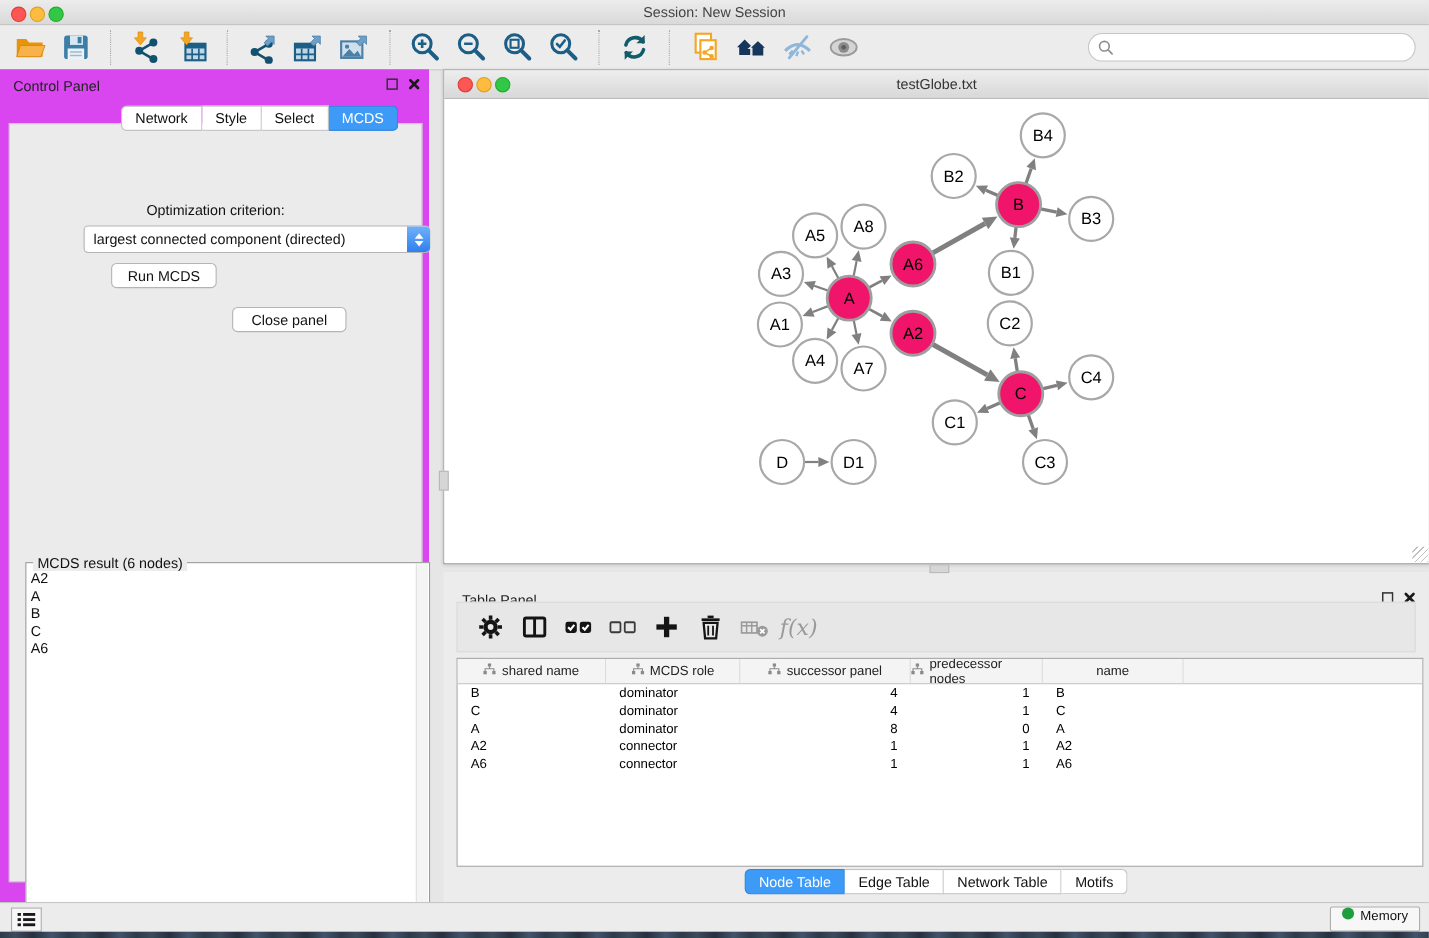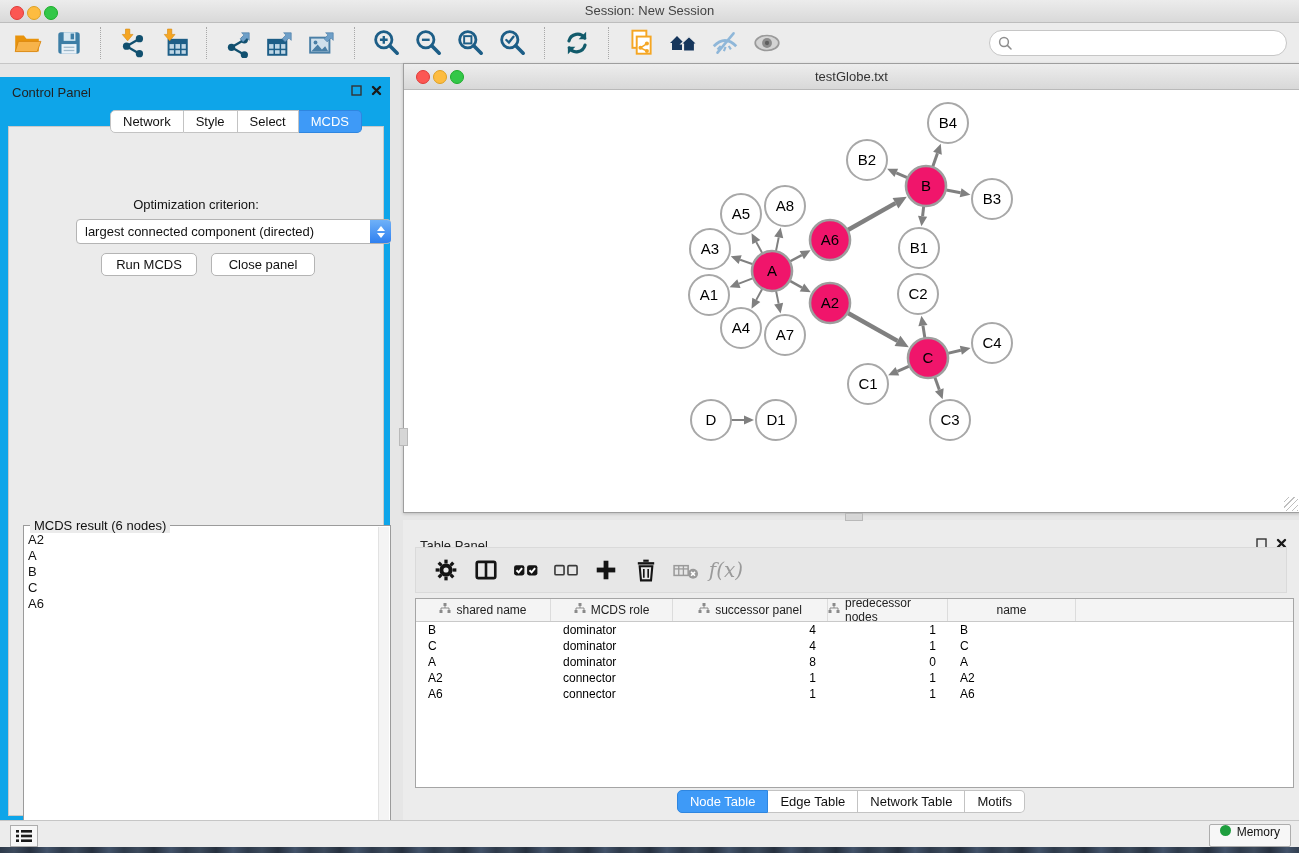--- a/index.html
+++ b/index.html
@@ -24,21 +24,21 @@
   .tb-sep{width:1px;height:32px;border-left:1px dotted #A8A8A8;margin:0 4px;}
   .tb-btn{width:42px;height:34px;display:flex;align-items:center;justify-content:center;
     background:transparent;border:none;cursor:default;}
   .search-wrap{position:absolute;right:12px;top:7px;width:296px;height:24px;
     background:#FFF;border:1px solid #C6C6C6;border-radius:13px;display:flex;align-items:center;}
   .search-wrap svg{margin:0 4px 0 8px;}
   .search-wrap input{border:none;outline:none;background:transparent;flex:1;
     font-size:13px;font-family:"Liberation Sans",sans-serif;height:18px;}
 
   
-  .control-panel{position:absolute;left:0;top:77px;width:390px;height:757px;background:#0ea5e9;}
+  .control-panel{position:absolute;left:0;top:63px;width:390px;height:757px;background:#d946ef;}
   .panel-hdr{position:absolute;left:0;top:6px;width:100%;height:20px;}
   .panel-hdr .ph-title{position:absolute;left:12px;top:2px;font-size:13px;color:#222;}
   .ph-icons{position:absolute;right:8px;top:2px;display:flex;gap:9px;align-items:center;}
   .cp-tabs{position:absolute;left:78px;top:33px;display:flex;z-index:3;margin-left:32px;}
   .seg{height:21px;line-height:21px;padding:0 12px;font-size:13px;color:#111;
     background:#FFF;border:1px solid #C3C3C3;border-left:none;}
   .seg:first-child{border-left:1px solid #C3C3C3;border-radius:5px 0 0 5px;}
   .seg:last-child{border-radius:0 5px 5px 0;}
   .seg.active{background:#3E9AF7;border-color:#2E86E0;color:#FFF;}
   .cp-box{position:absolute;left:8px;top:49px;width:374px;height:688px;
@@ -49,21 +49,21 @@
   .dropdown .dd-text{flex:1;font-size:13px;color:#111;padding-left:8px;white-space:nowrap;}
   .dd-step{width:21px;height:23px;margin-right:-1px;border-radius:0 4px 4px 0;
     background:linear-gradient(#6FB1F8,#2F80F0);display:flex;flex-direction:column;
     align-items:center;justify-content:center;gap:2px;}
   .dd-step i{width:0;height:0;border-left:4px solid transparent;border-right:4px solid transparent;}
   .dd-step i.up{border-bottom:5px solid #FFF;}
   .dd-step i.down{border-top:5px solid #FFF;}
   .cp-btn{position:absolute;top:126px;height:23px;background:#FFF;border:1px solid #B4B4B4;
     border-radius:5px;font-size:13px;font-family:"Liberation Sans",sans-serif;color:#111;padding:0 14px;}
   .cp-btn.run{left:92px;width:96px;}
-  .cp-btn.close{left:202px;width:104px;}
+  .cp-btn.close{left:202px;width:104px;margin-top:40px;}
   .result-box{position:absolute;left:14px;top:398px;width:366px;height:336px;
     border:1px solid #9B9B9B;background:#FFFFFF;}
   .result-title{position:absolute;left:6px;top:-8px;background:#EBEBEB;padding:0 4px;
     font-size:13px;color:#111;}
   .result-list{position:absolute;left:2px;top:6px;right:12px;bottom:2px;overflow:hidden;
     font-size:13px;color:#111;}
   .result-list div{height:16px;line-height:16px;padding-left:2px;}
   .result-scroll{position:absolute;right:1px;top:1px;bottom:1px;width:10px;
     background:#F4F4F4;border-left:1px solid #E2E2E2;}
 

